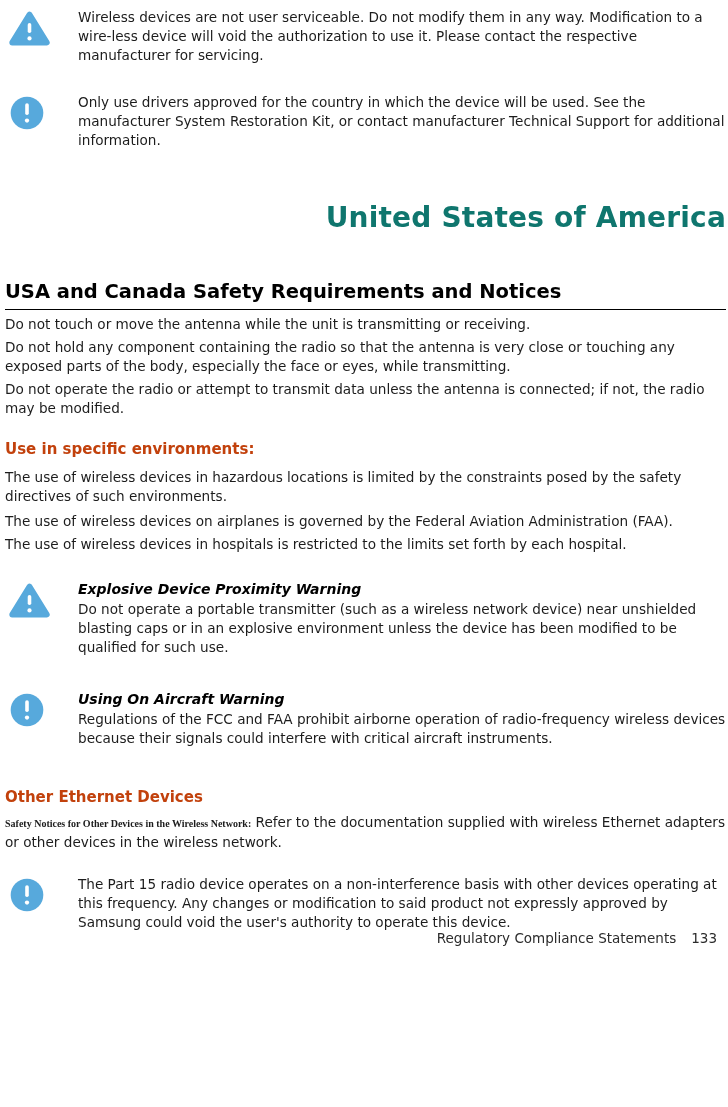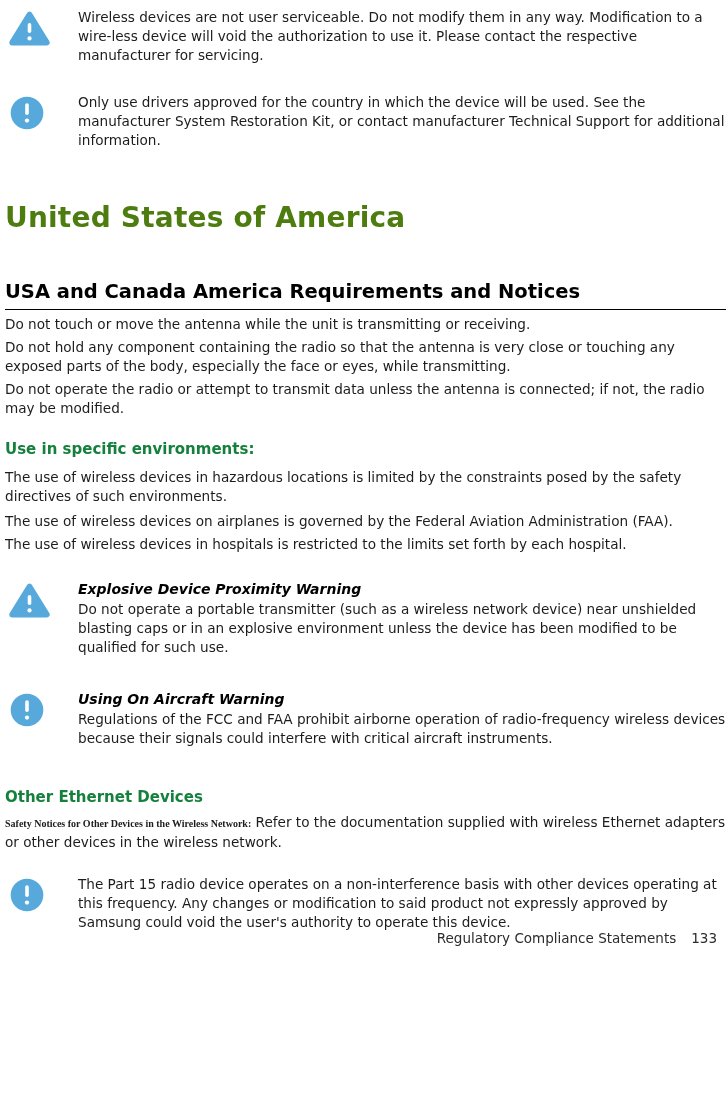--- a/index.html
+++ b/index.html
@@ -34,38 +34,39 @@
     font-weight:bold;
     font-style:italic;
     color:#000000;
     margin-bottom:1px;
   }
   .h1 {
     margin-top:52px;
     font-size:28px;
     line-height:32px;
     font-weight:bold;
-    color:#4d7c0f;
+    color:#0f766e;
     letter-spacing:0.2px;
+    text-align:right;
   }
   .h2 {
     margin-top:46px;
     font-size:19.5px;
     line-height:24px;
     font-weight:bold;
     color:#000;
     padding-bottom:5px;
     border-bottom:1px solid #000;
     margin-right:0;
   }
   .h3 {
     font-size:15px;
     line-height:19px;
     font-weight:bold;
-    color:#15803d;
+    color:#c2410c;
   }
   .serif-bold {
     font-family:"Liberation Serif","DejaVu Serif",serif;
     font-weight:bold;
     font-size:10px;
   }
   .footer {
     position:absolute;
     right:11px; bottom:9px;
     font-size:13.5px;
@@ -99,21 +100,21 @@
         <circle cx="32" cy="32" r="29" fill="#57a9dc"></circle>
         <rect x="28.8" y="14.5" width="6.4" height="21" rx="3.2" fill="#ffffff"></rect>
         <circle cx="32" cy="45.5" r="3.8" fill="#ffffff"></circle>
       </svg>
     </span>
     <p class="note-text">Only use drivers approved for the country in which the device will be used. See the manufacturer System Restoration Kit, or contact manufacturer Technical Support for additional information.</p>
   </div>
 
   <h1 class="h1">United States of America</h1>
 
-  <h2 class="h2">USA and Canada America Requirements and Notices</h2>
+  <h2 class="h2">USA and Canada Safety Requirements and Notices</h2>
 
   <p class="body mt5">Do not touch or move the antenna while the unit is transmitting or receiving.</p>
   <p class="body mt4">Do not hold any component containing the radio so that the antenna is very close or touching any exposed parts of the body, especially the face or eyes, while transmitting.</p>
   <p class="body mt4">Do not operate the radio or attempt to transmit data unless the antenna is connected; if not, the radio may be modified.</p>
 
   <h3 class="h3 mt22">Use in specific environments:</h3>
   <p class="body mt9">The use of wireless devices in hazardous locations is limited by the constraints posed by the safety directives of such environments.</p>
   <p class="body mt6">The use of wireless devices on airplanes is governed by the Federal Aviation Administration (FAA).</p>
   <p class="body mt4">The use of wireless devices in hospitals is restricted to the limits set forth by each hospital.</p>
 

